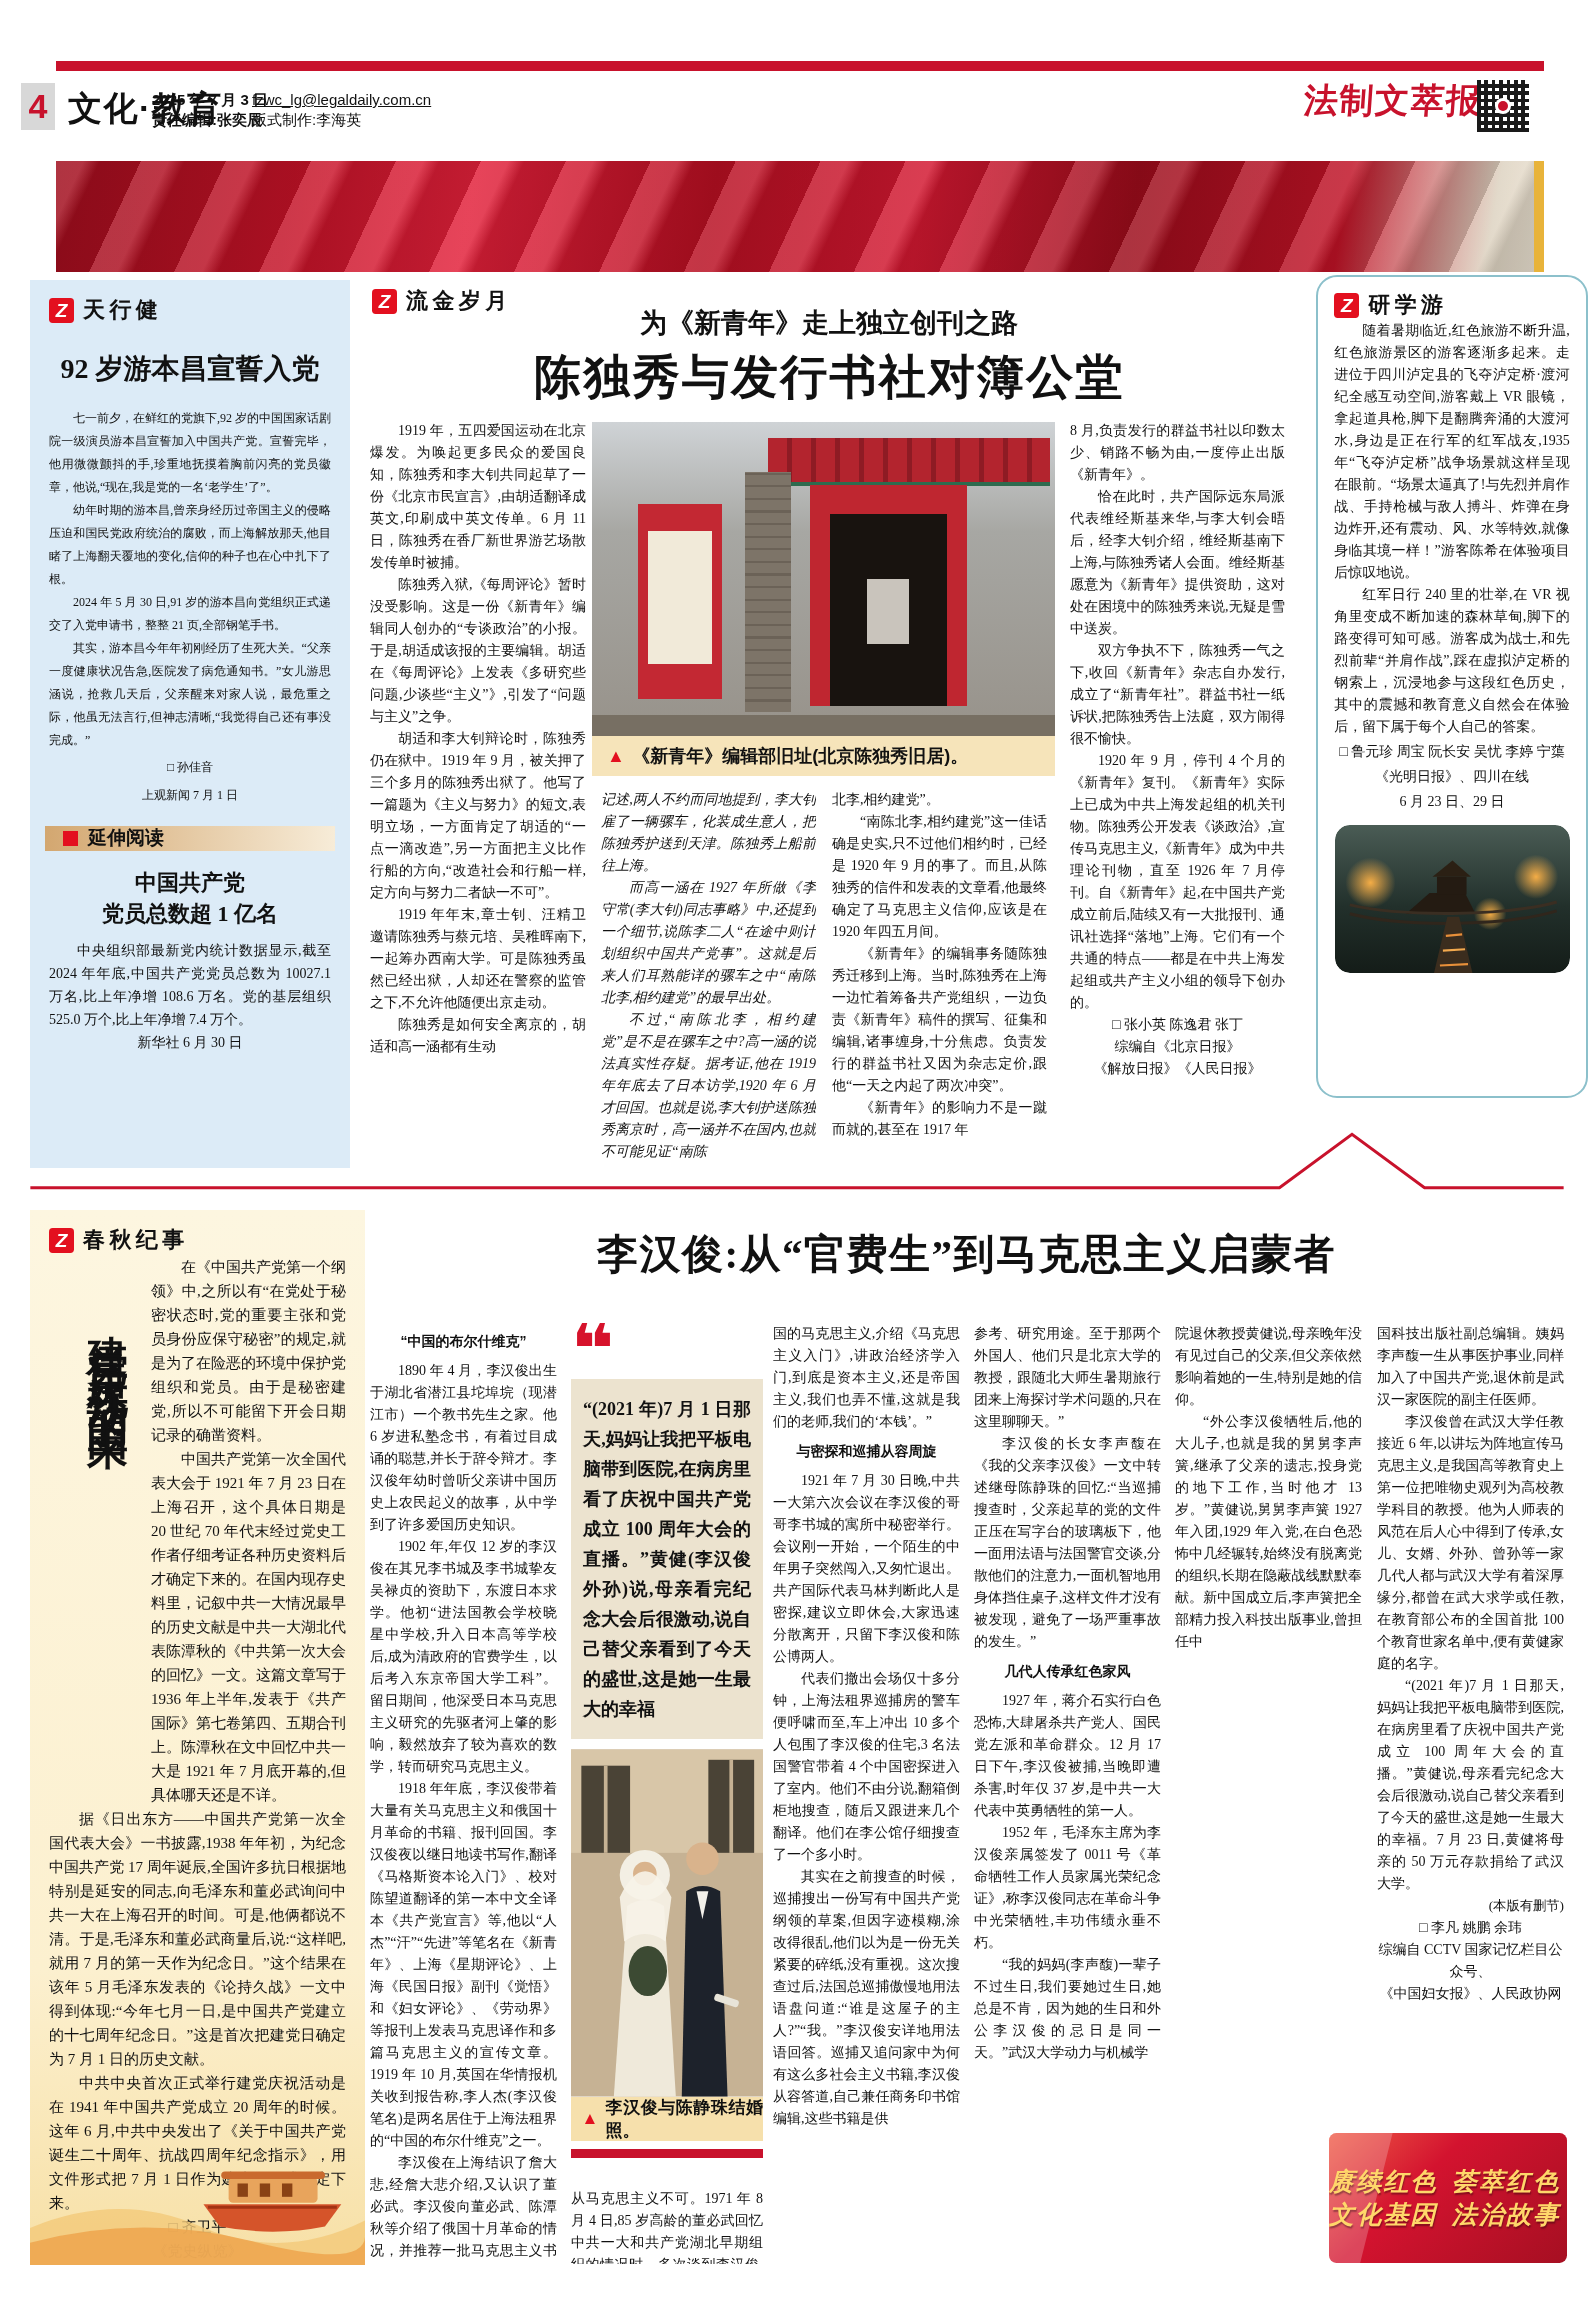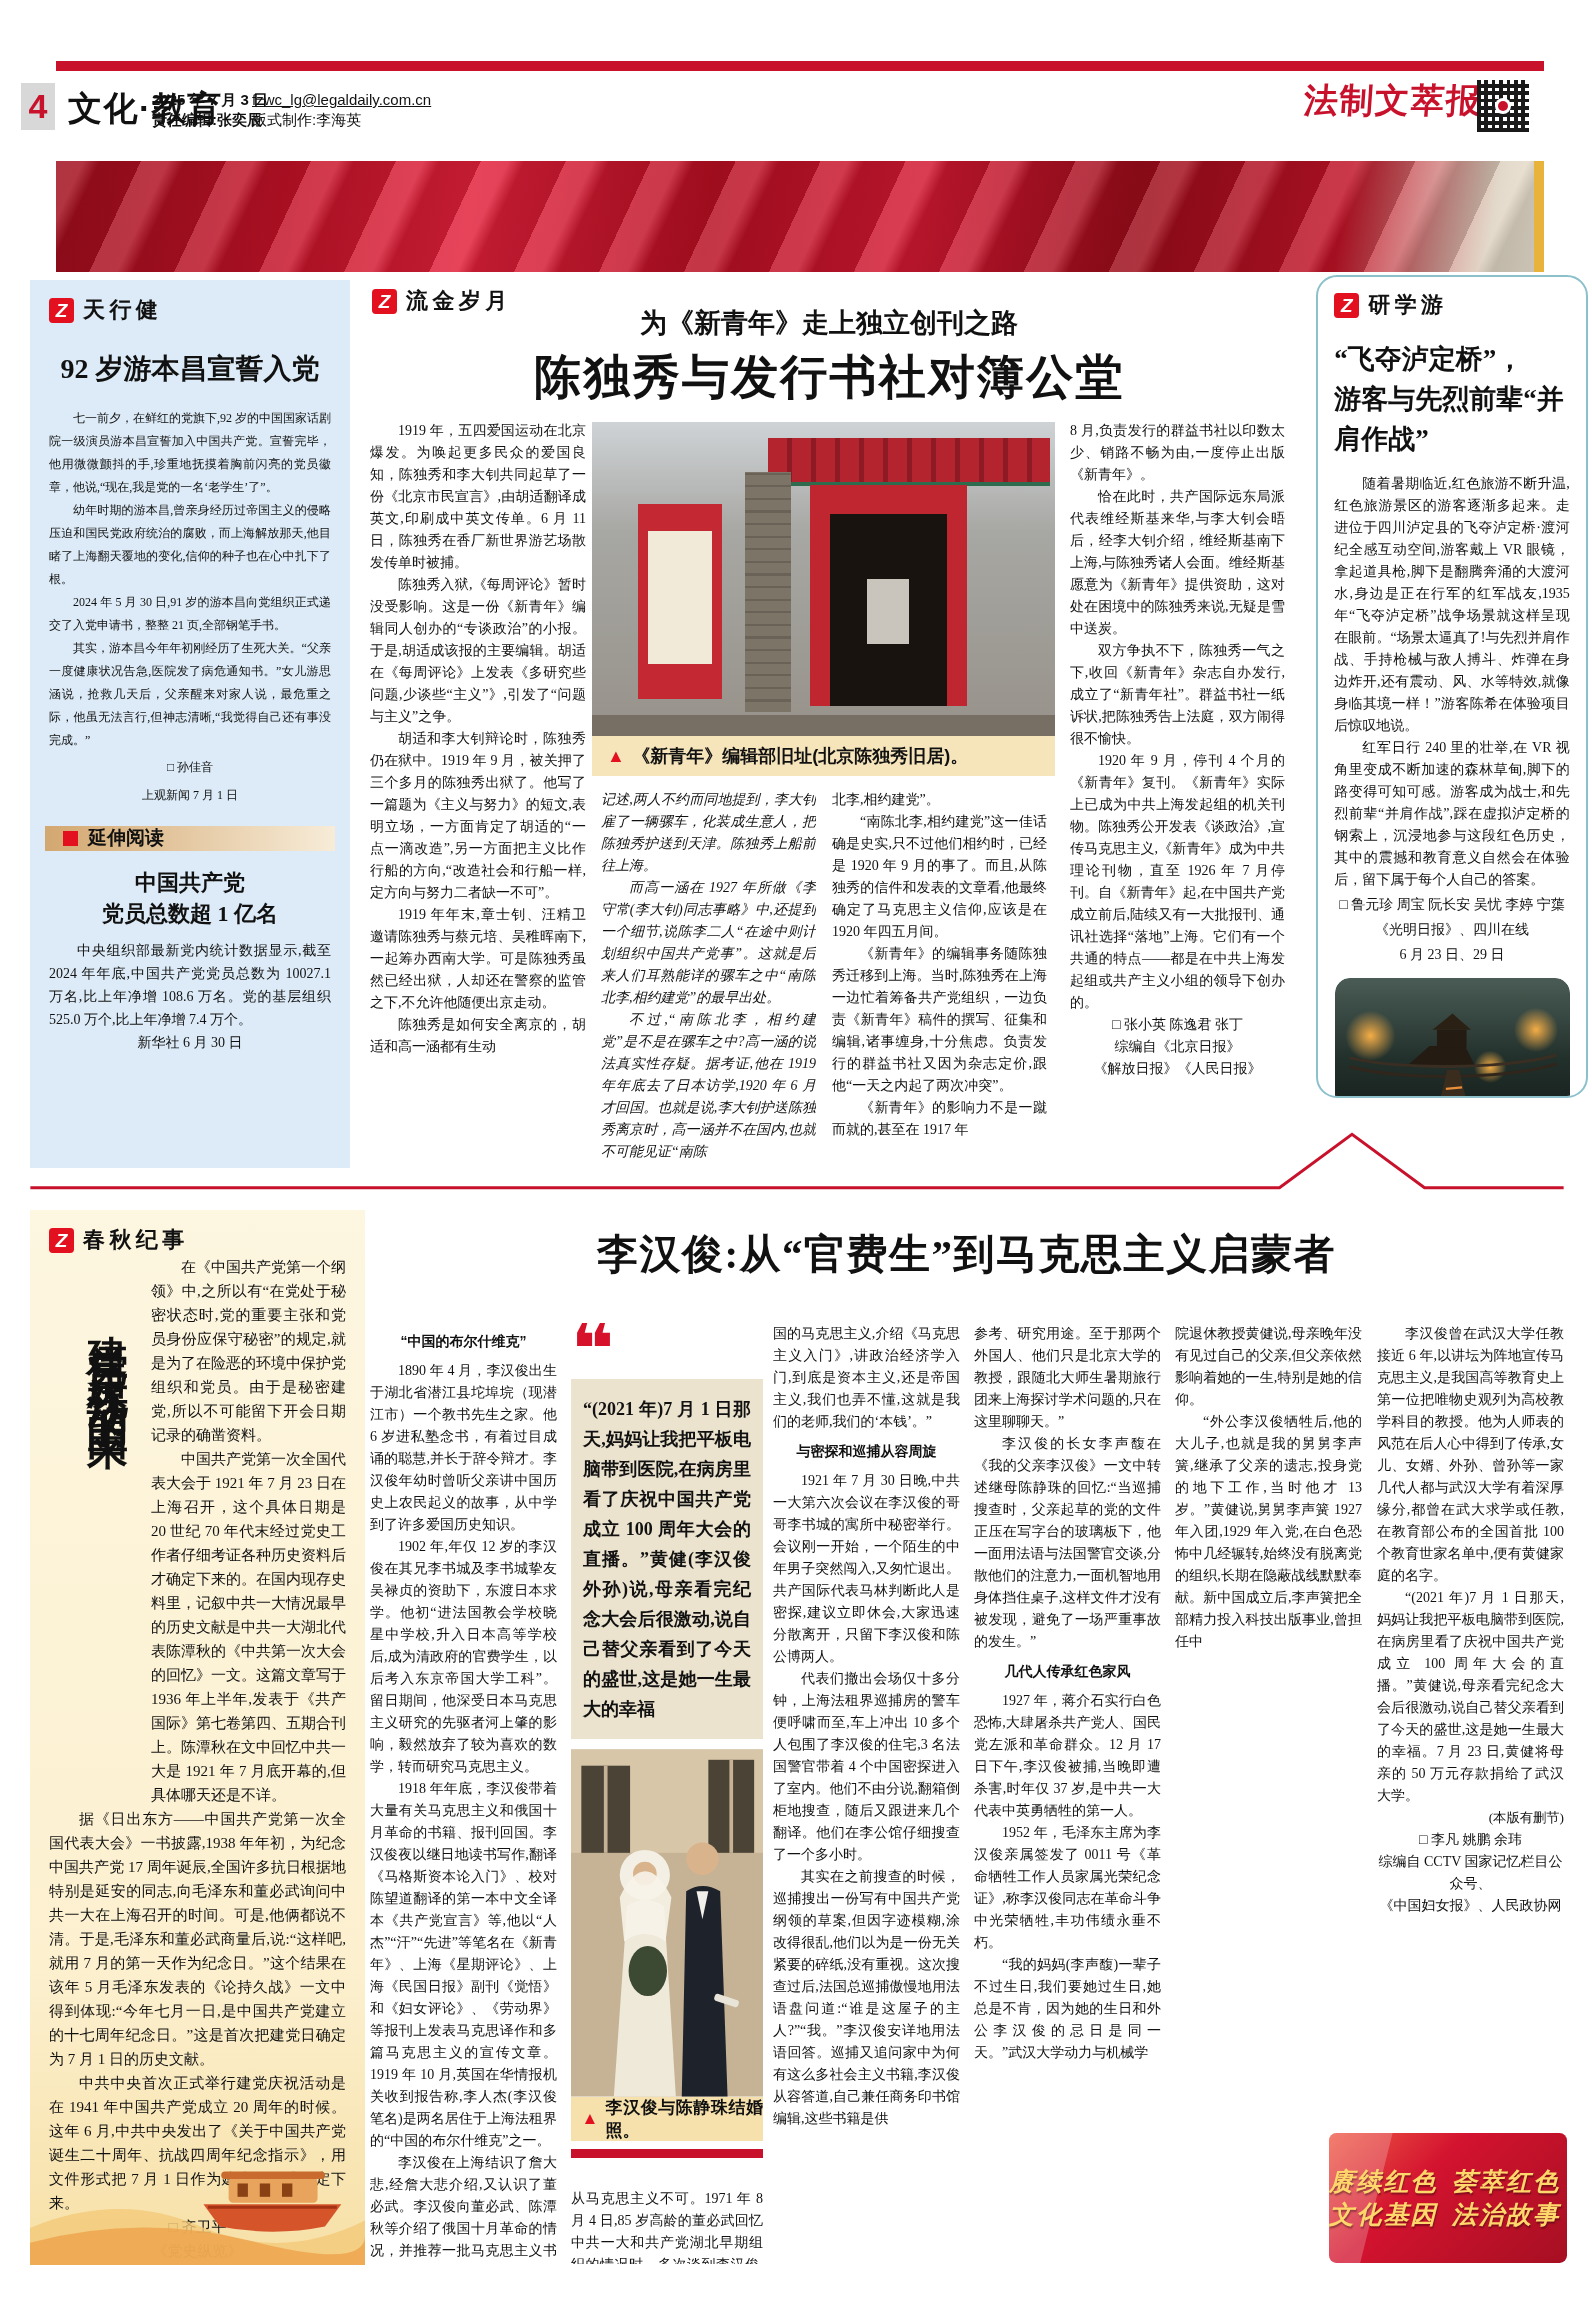--- a/index.html
+++ b/index.html
@@ -220,24 +220,20 @@
     <p class="byline">□ 张小英 陈逸君 张丁</p>
     <p class="byline">综编自《北京日报》</p>
     <p class="byline">《解放日报》《人民日报》</p>
   </div>
 
 <div id="ryx">
   <div class="seclogo">
     <div class="z">Z</div>
     <div class="lbl">研学游</div>
   </div>
-  <h2>
-    <span>“飞夺泸定桥”，</span><br>
-    <span>游客与先烈前辈“并肩作战”</span>
-  </h2>
   <div class="body">
       <p>随着暑期临近,红色旅游不断升温,红色旅游景区的游客逐渐多起来。走进位于四川泸定县的飞夺泸定桥·渡河纪全感互动空间,游客戴上 VR 眼镜，拿起道具枪,脚下是翻腾奔涌的大渡河水,身边是正在行军的红军战友,1935 年“飞夺泸定桥”战争场景就这样呈现在眼前。“场景太逼真了!与先烈并肩作战、手持枪械与敌人搏斗、炸弹在身边炸开,还有震动、风、水等特效,就像身临其境一样！”游客陈希在体验项目后惊叹地说。</p>
       <p>红军日行 240 里的壮举,在 VR 视角里变成不断加速的森林草甸,脚下的路变得可知可感。游客成为战士,和先烈前辈“并肩作战”,踩在虚拟泸定桥的钢索上，沉浸地参与这段红色历史，其中的震撼和教育意义自然会在体验后，留下属于每个人自己的答案。</p>
       <p class="byline">□ 鲁元珍 周宝 阮长安 吴忧 李婷 宁蕖</p>
       <p class="byline">《光明日报》、四川在线</p>
       <p class="byline">6 月 23 日、29 日</p>
     </div>
   <svg id="vrimg" viewBox="0 0 318 200">
     <defs>
       <linearGradient id="vg" x1="0" y1="0" x2="0" y2="1">
@@ -353,20 +349,21 @@
     <p class="subhead">几代人传承红色家风</p>
     <p>1927 年，蒋介石实行白色恐怖,大肆屠杀共产党人、国民党左派和革命群众。12 月 17 日下午,李汉俊被捕,当晚即遭杀害,时年仅 37 岁,是中共一大代表中英勇牺牲的第一人。</p>
     <p>1952 年，毛泽东主席为李汉俊亲属签发了 0011 号《革命牺牲工作人员家属光荣纪念证》,称李汉俊同志在革命斗争中光荣牺牲,丰功伟绩永垂不朽。</p>
     <p>“我的妈妈(李声馥)一辈子不过生日,我们要她过生日,她总是不肯，因为她的生日和外公李汉俊的忌日是同一天。”武汉大学动力与机械学</p>
   </div>
 <div id="lh-c5" class="col">
     <p class="cont">院退休教授黄健说,母亲晚年没有见过自己的父亲,但父亲依然影响着她的一生,特别是她的信仰。</p>
     <p>“外公李汉俊牺牲后,他的大儿子,也就是我的舅舅李声簧,继承了父亲的遗志,投身党的地下工作,当时他才 13 岁。”黄健说,舅舅李声簧 1927 年入团,1929 年入党,在白色恐怖中几经辗转,始终没有脱离党的组织,长期在隐蔽战线默默奉献。新中国成立后,李声簧把全部精力投入科技出版事业,曾担任中</p>
   </div>
 <div id="lh-c6" class="col">
+    <p class="cont">国科技出版社副总编辑。姨妈李声馥一生从事医护事业,同样加入了中国共产党,退休前是武汉一家医院的副主任医师。</p>
     <p>李汉俊曾在武汉大学任教接近 6 年,以讲坛为阵地宣传马克思主义,是我国高等教育史上第一位把唯物史观列为高校教学科目的教授。他为人师表的风范在后人心中得到了传承,女儿、女婿、外孙、曾孙等一家几代人都与武汉大学有着深厚缘分,都曾在武大求学或任教,在教育部公布的全国首批 100 个教育世家名单中,便有黄健家庭的名字。</p>
     <p>“(2021 年)7 月 1 日那天,妈妈让我把平板电脑带到医院,在病房里看了庆祝中国共产党成立 100 周年大会的直播。”黄健说,母亲看完纪念大会后很激动,说自己替父亲看到了今天的盛世,这是她一生最大的幸福。7 月 23 日,黄健将母亲的 50 万元存款捐给了武汉大学。</p>
     <p class="note">(本版有删节)</p>
     <p class="byline">□ 李凡 姚鹏 余玮</p>
     <p class="byline">综编自 CCTV 国家记忆栏目公众号、</p>
     <p class="byline">《中国妇女报》、人民政协网</p>
   </div>
 
 <div id="promo">
   <div class="flap"></div>

